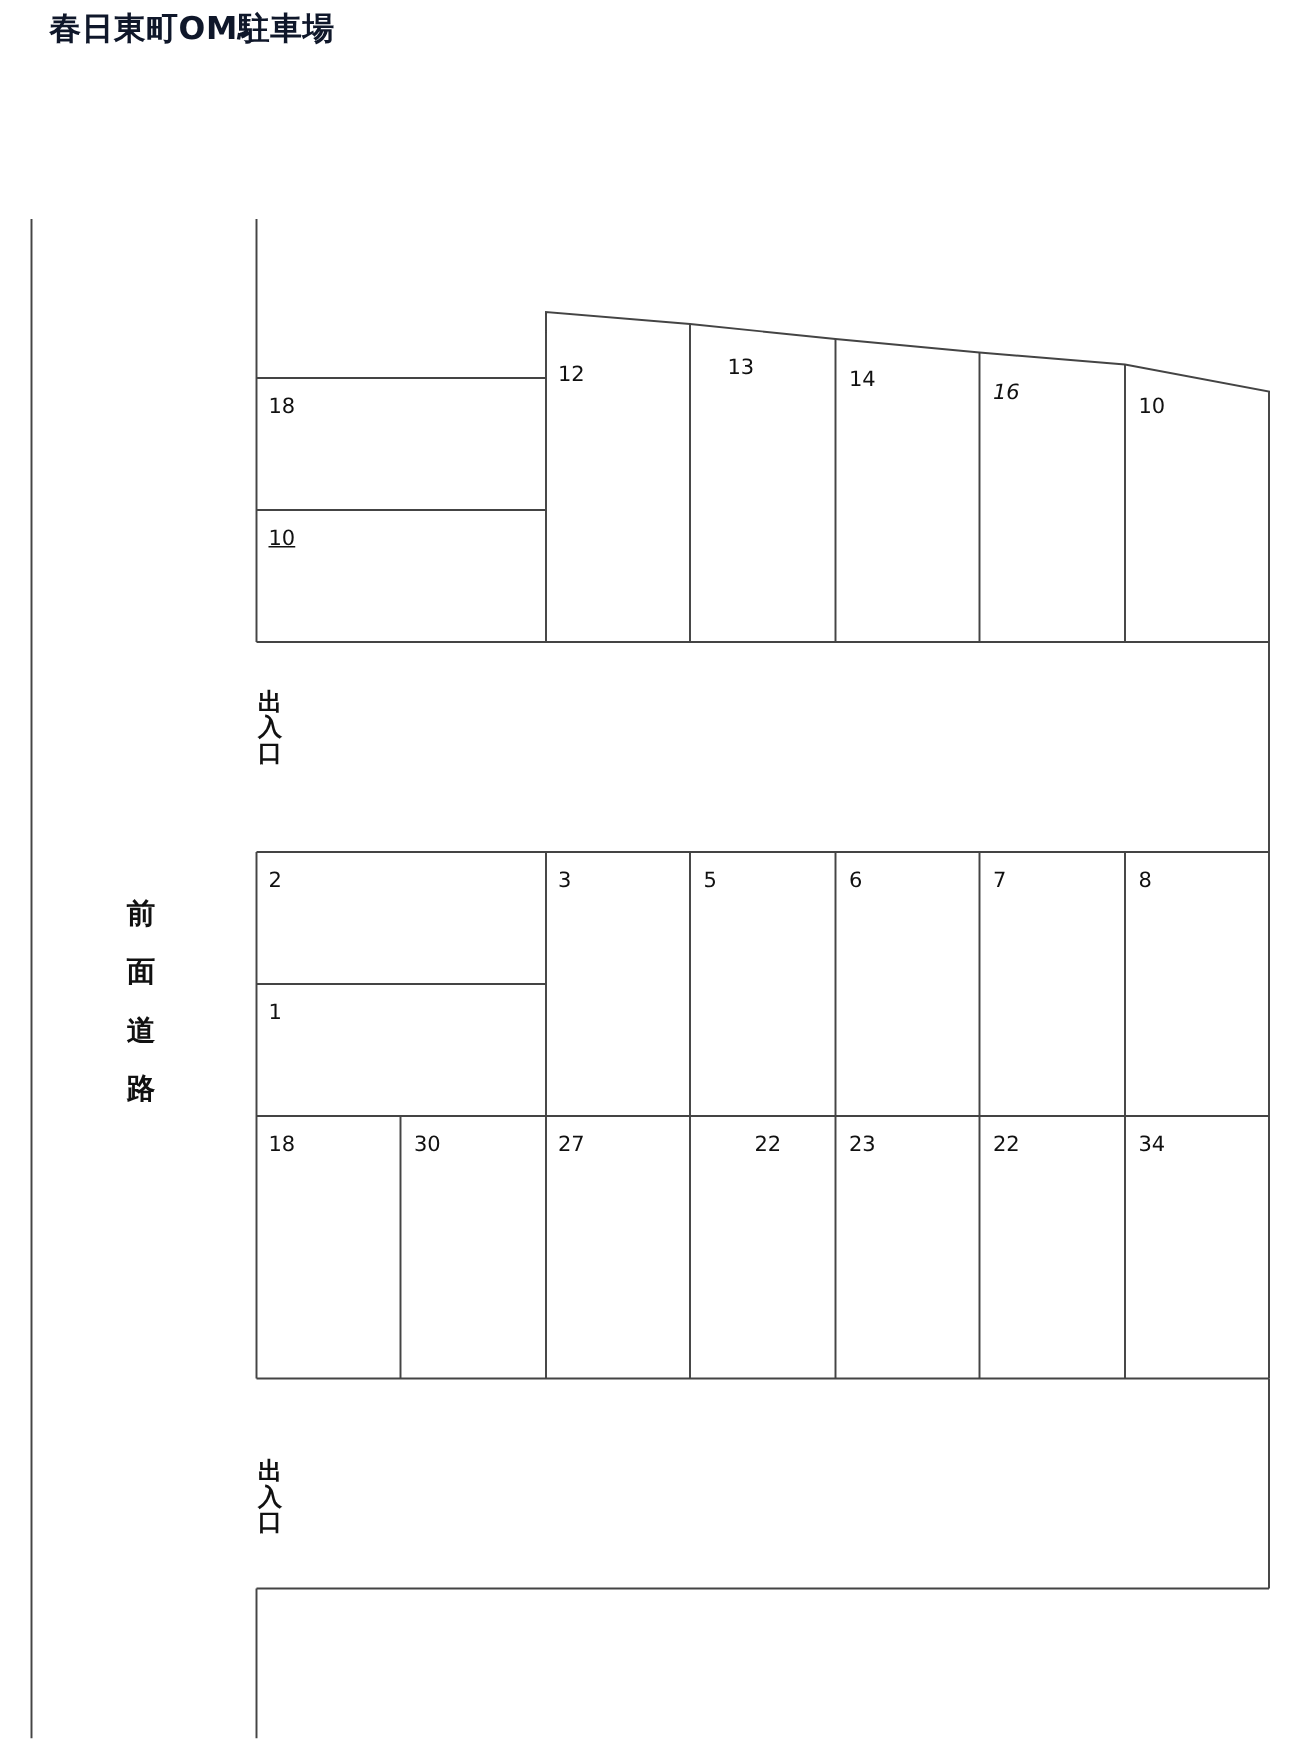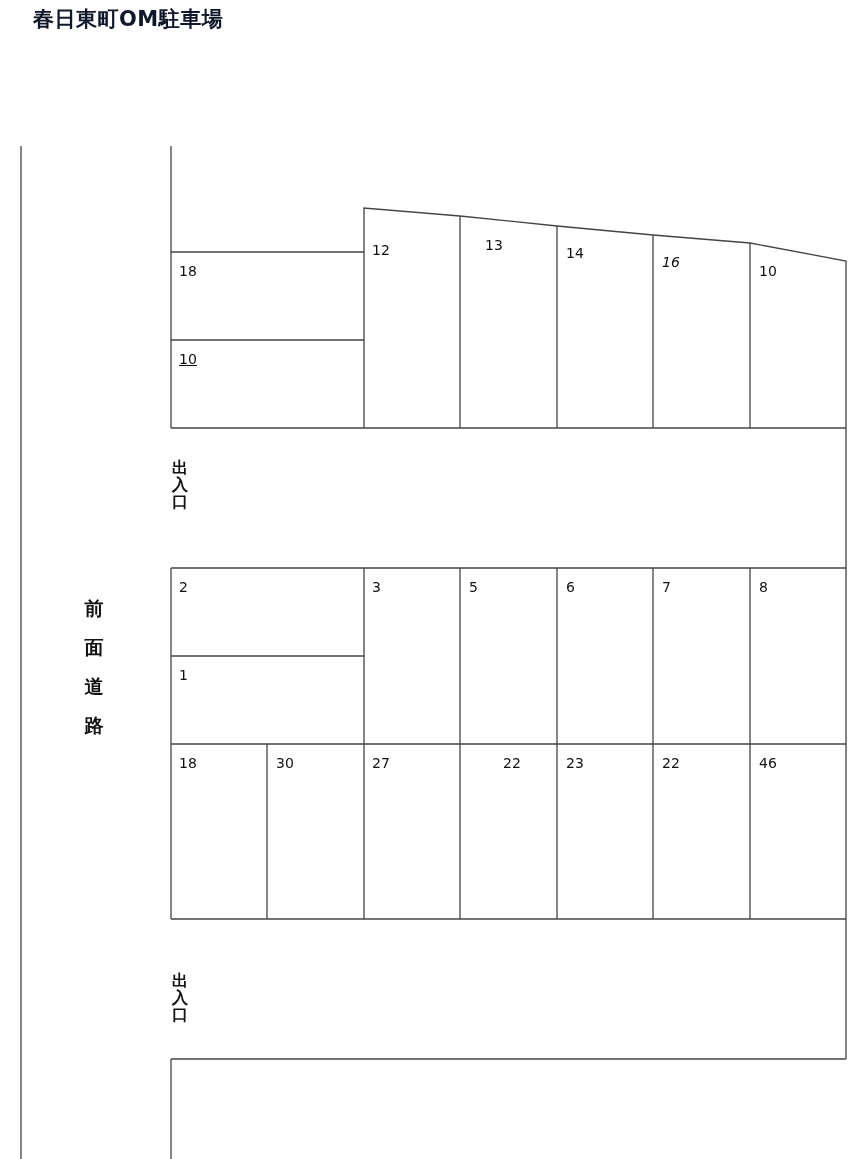--- a/index.html
+++ b/index.html
@@ -92,14 +92,14 @@
     <div class="lbl" style="left: 469px; top: 580px;">5</div>
     <div class="lbl" style="left: 566px; top: 580px;">6</div>
     <div class="lbl" style="left: 662px; top: 580px;">7</div>
     <div class="lbl" style="left: 759px; top: 580px;">8</div>
     <div class="lbl" style="left: 179px; top: 756px;">18</div>
     <div class="lbl" style="left: 276px; top: 756px;">30</div>
     <div class="lbl" style="left: 372px; top: 756px;">27</div>
     <div class="lbl" style="left: 469px; top: 756px; margin-left: 34px;">22</div>
     <div class="lbl" style="left: 566px; top: 756px;">23</div>
     <div class="lbl" style="left: 662px; top: 756px;">22</div>
-    <div class="lbl" style="left: 759px; top: 756px;">46</div>
+    <div class="lbl" style="left: 759px; top: 756px;">34</div>
   </div>
 
 </body></html>

